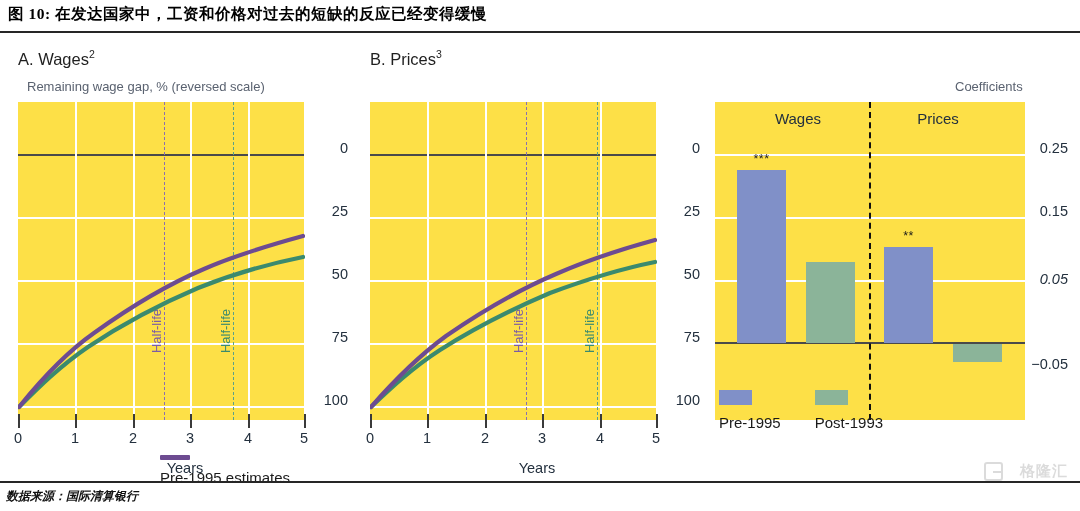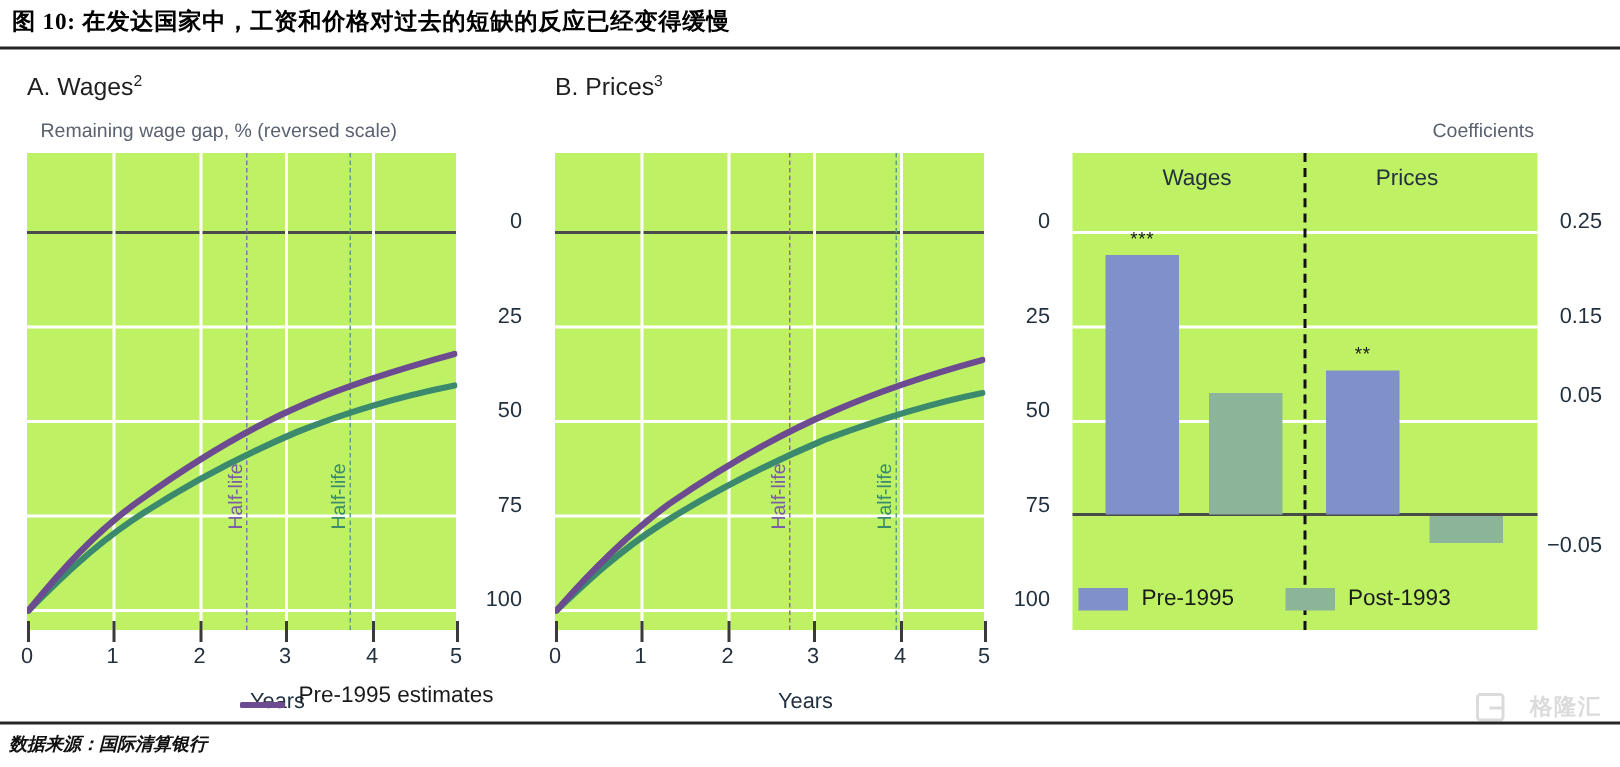--- a/index.html
+++ b/index.html
@@ -45,21 +45,21 @@
   .panel{position:absolute;}
   .panel-title{
     font-size:16.5px;color:#1f1f1f;white-space:nowrap;
   }
   .panel-title sup{font-size:10.5px;}
   .axis-note{
     position:absolute;font-size:13px;color:#5a6270;white-space:nowrap;
   }
 
   .plot{
-    position:absolute;background:#bef264;
+    position:absolute;background:#fde047;
   }
   .gridline{position:absolute;left:0;right:0;height:1.6px;background:#ffffff;}
   .vgridline{position:absolute;top:0;bottom:0;width:1.6px;background:#ffffff;}
   .zeroline{position:absolute;left:0;right:0;height:2.2px;background:#4a4a4a;}
 
   .ytick{
     position:absolute;font-size:14.5px;color:#23303e;text-align:right;white-space:nowrap;
   }
   .xtick{
     position:absolute;font-size:14.5px;color:#23303e;text-align:center;white-space:nowrap;
@@ -82,21 +82,21 @@
     letter-spacing:.5px;white-space:nowrap;
   }
   .grp-label{
     position:absolute;font-size:15px;color:#23303e;text-align:center;white-space:nowrap;
   }
   .divider-dash{position:absolute;top:0;bottom:0;width:0;border-left:2px dashed #111;}
 
   .legend-line-row{
     position:absolute;display:flex;align-items:center;gap:30px;
   }
-  .lg-item{display:flex;align-items:flex-end;gap:9px;}
+  .lg-item{display:flex;align-items:flex-start;gap:9px;flex-direction:column;}
   .lg-swatch-line{width:30px;height:4.5px;border-radius:1px;}
   .lg-swatch-box{width:33px;height:15px;}
   .lg-text{font-size:15px;color:#1a1a1a;white-space:nowrap;}
 
   .cLegend{position:absolute;display:flex;align-items:center;gap:34px;}
 </style>
 </head>
 <body>
 
 <div class="fig-title">图 10: 在发达国家中，工资和价格对过去的短缺的反应已经变得缓慢</div>
@@ -227,21 +227,21 @@
     <div class="bar" style="left:91px;top:160px;width:49px;height:81px;background:#8bb499;"></div>
 
     <div class="bar" style="left:169px;top:145px;width:49px;height:96px;background:#8090c8;"></div>
     <div class="sig" style="left:169px;top:127px;width:49px;">**</div>
 
     <div class="bar" style="left:238px;top:242px;width:49px;height:18px;background:#8bb499;"></div>
   </div>
 
   <div class="ytick" style="left:255px;top:100px;width:108px;">0.25</div>
   <div class="ytick" style="left:255px;top:163px;width:108px;">0.15</div>
-  <div class="ytick" style="left:255px;top:216px;width:108px;">0.05</div>
+  <div class="ytick" style="left:255px;top:231px;width:108px;font-style:italic;">0.05</div>
   <div class="ytick" style="left:255px;top:316px;width:108px;">−0.05</div>
 
   <div class="cLegend" style="left:14px;top:350px;">
     <div class="lg-item">
       <span class="lg-swatch-box" style="background:#8090c8;"></span>
       <span class="lg-text">Pre-1995</span>
     </div>
     <div class="lg-item">
       <span class="lg-swatch-box" style="background:#8bb499;"></span>
       <span class="lg-text">Post-1993</span>

